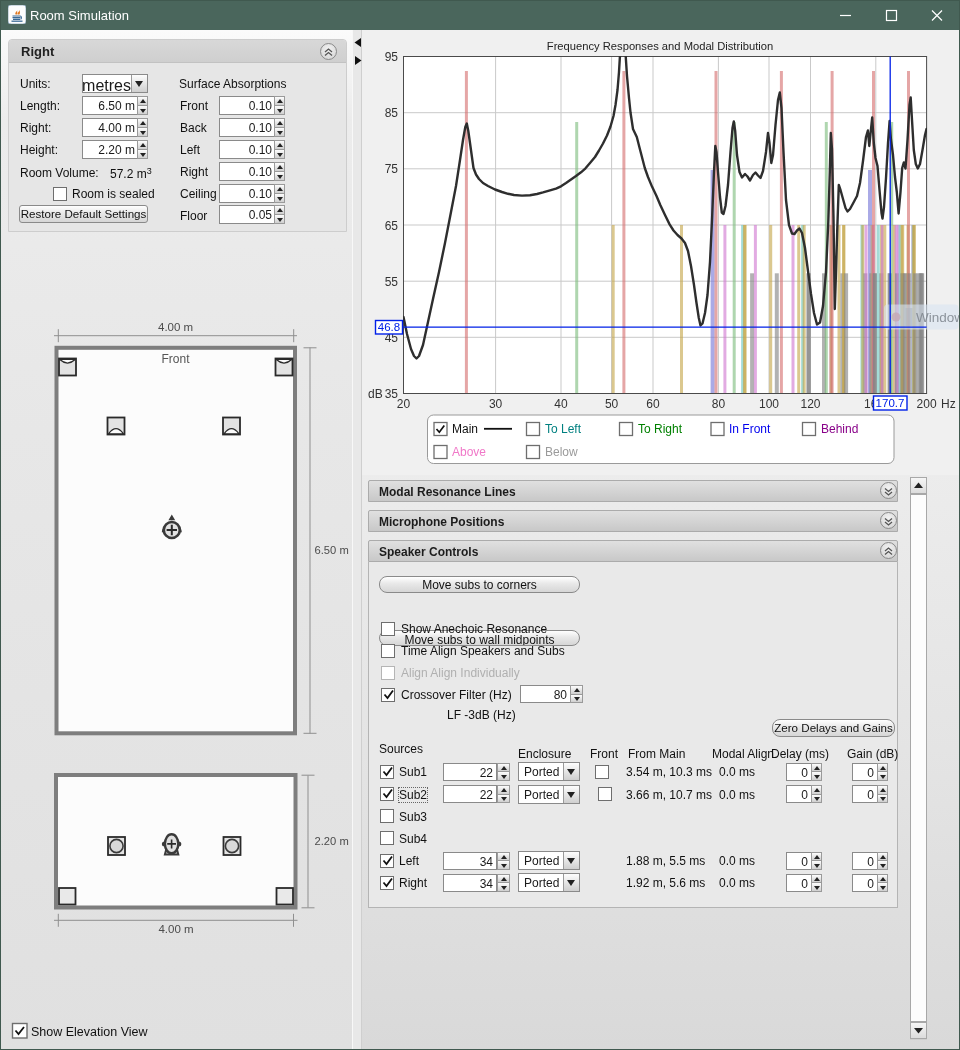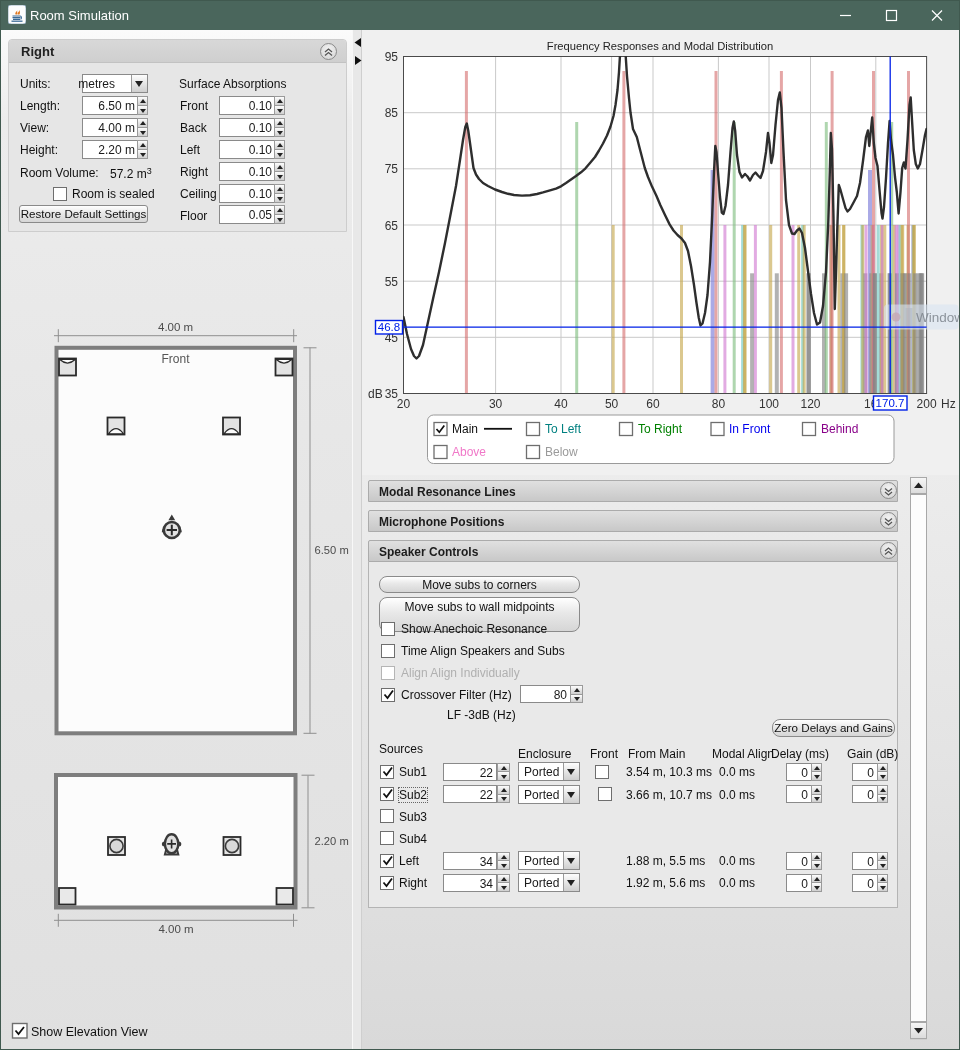--- a/index.html
+++ b/index.html
@@ -74,34 +74,34 @@
 <div id="roompanel">
   <div class="hdr"></div>
   <div class="paneltitle abs" style="left:12px;top:4px">Right</div>
   <div class="chevcirc" style="right:9px;top:3px"><svg width="15" height="15">
         <path d="M4 8 l3.5-3 l3.5 3 M4 11.5 l3.5-3 l3.5 3" fill="none" stroke="#555" stroke-width="1.3"></path>
       </svg></div>
 </div>
 <div id="roomctl">
   <div class="lbl" style="left:20px;top:77px">Units:</div>
   <div class="combo" style="left:82px;top:74px;width:66px;height:19px">
-      <div style="position:absolute;right:32px;top:2px;font-size:12px">metres</div>
+      <div style="position:absolute;right:16px;top:2px;font-size:16px">metres</div>
       <div class="arr"></div>
     </div>
   <div class="lbl" style="left:20px;top:99px">Length:</div>
   <div class="field" style="left:82px;top:96px;width:56px;height:19px;padding:2px 2px 0 0">6.50 m</div>
   <div class="spinbtns" style="left:137px;top:96px">
       <div class="up" style="top:0;height:10px">
         <div class="tri-u" style="top:2px"></div>
       </div>
       <div class="dn" style="top:9px;height:10px">
         <div class="tri-d" style="top:3px"></div>
       </div>
     </div>
-  <div class="lbl" style="left:20px;top:121px">View:</div>
+  <div class="lbl" style="left:20px;top:121px">Right:</div>
   <div class="field" style="left:82px;top:118px;width:56px;height:19px;padding:2px 2px 0 0">4.00 m</div>
   <div class="spinbtns" style="left:137px;top:118px">
       <div class="up" style="top:0;height:10px">
         <div class="tri-u" style="top:2px"></div>
       </div>
       <div class="dn" style="top:9px;height:10px">
         <div class="tri-d" style="top:3px"></div>
       </div>
     </div>
   <div class="lbl" style="left:20px;top:143px">Height:</div>
@@ -393,21 +393,21 @@
 <div class="chevcirc" style="left:880px;top:512px"><svg width="15" height="15">
         <path d="M4 5.5 l3.5 3 l3.5 -3 M4 9 l3.5 3 l3.5 -3" fill="none" stroke="#555" stroke-width="1.3"></path>
       </svg></div>
 <div class="sect" style="top:540px">
       <div class="st">Speaker Controls</div>
     </div>
 <div class="chevcirc" style="left:880px;top:542px"><svg width="15" height="15">
         <path d="M4 8 l3.5 -3 l3.5 3 M4 11.5 l3.5 -3 l3.5 3" fill="none" stroke="#555" stroke-width="1.3"></path>
       </svg></div>
 <div class="btn" style="left:379px;top:575.5px;width:201px;height:17.5px;border-radius:8px;padding-top:1px">Move subs to corners</div>
-<div class="btn" style="left:379px;top:597px;width:201px;height:35px;border-radius:8px;padding-top:2px">Move subs to wall midpoints</div>
+<div class="btn" style="left:379px;top:630px;width:201px;height:16px;border-radius:8px;padding-top:2px">Move subs to wall midpoints</div>
 <div class="cb" style="left:381px;top:621.5px"></div>
 <div class="lbl" style="left:401px;top:621.5px;color:#111">Show Anechoic Resonance</div>
 <div class="cb" style="left:381px;top:643.5px"></div>
 <div class="lbl" style="left:401px;top:643.5px;color:#111">Time Align Speakers and Subs</div>
 <div class="cb dis" style="left:381px;top:665.5px"></div>
 <div class="lbl" style="left:401px;top:665.5px;color:#b0b0b0">Align Align Individually</div>
 <div class="cb" style="left:381px;top:687.5px">
       <svg width="14" height="14" style="position:absolute;left:-1px;top:-2px">
         <path d="M3.5 7.5 l3 3.5 l5.5 -7.5" fill="none" stroke="#111" stroke-width="1.8"></path>
       </svg>

